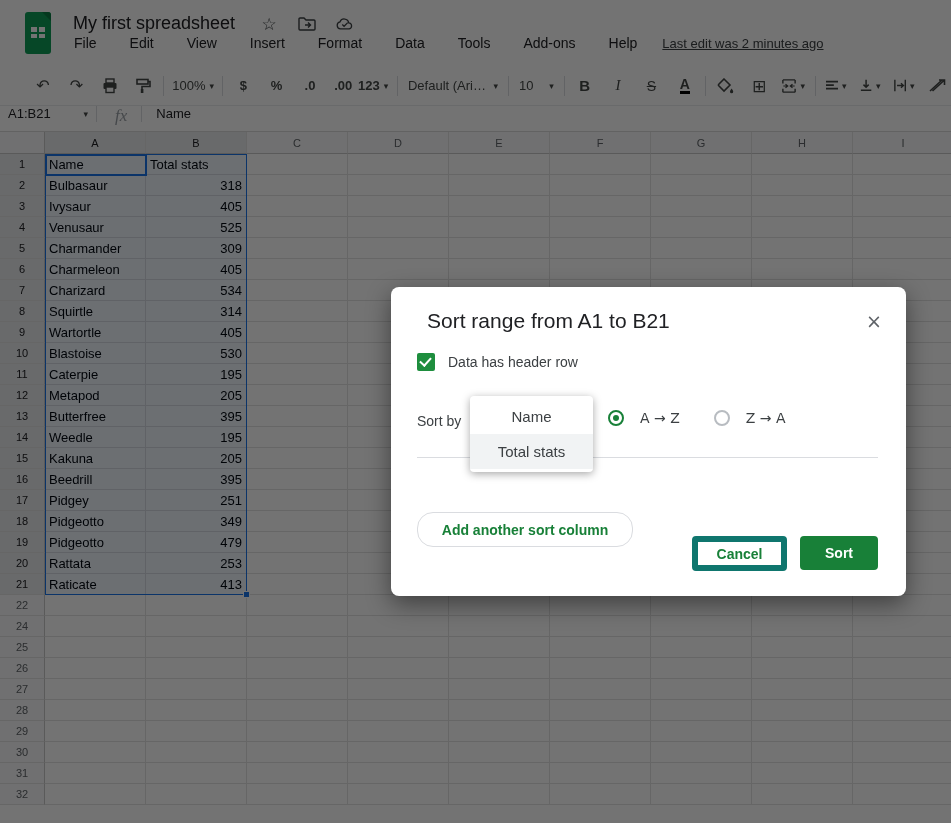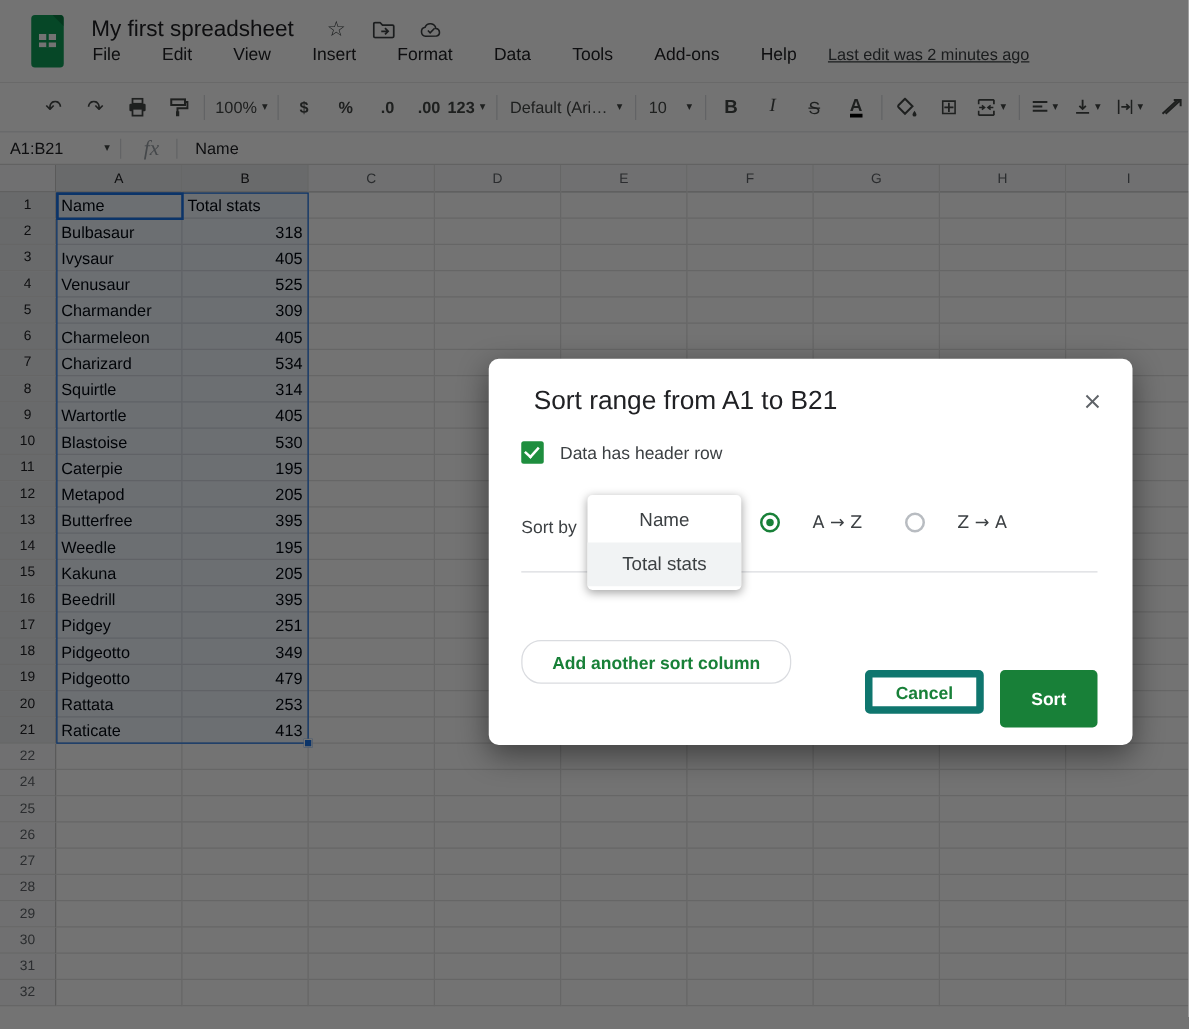--- a/index.html
+++ b/index.html
@@ -40,21 +40,21 @@
   .tool-text { font-size:13px; }
   .fmt { font-size:13px; font-weight:bold; }
   .bold-b { font-weight:bold; font-size:15px; }
   .italic-i { font-style:italic; font-family:"Liberation Serif",serif; font-size:15px; }
   .strike-s { text-decoration:line-through; font-size:14px; }
   .textcolor-a { font-size:14px; font-weight:bold; border-bottom:3px solid #000; line-height:14px; }
   svg.ticon-svg { display:block; }
 
   
   .formula-bar { position:absolute; left:0; top:105px; width:951px; height:27px; background:#fff;
-    border-top:1px solid #e8eaed; border-bottom:1px solid #d9d9d9; display:flex; align-items:center; }
+    border-top:1px solid #e8eaed; border-bottom:1px solid #d9d9d9; display:flex; align-items:flex-start; }
   .name-box { width:96px; display:flex; align-items:center; justify-content:space-between;
     padding:0 8px; font-size:13px; color:#202124; cursor:pointer; }
   .fx-label { font-style:italic; font-family:"Liberation Serif",serif; color:#9aa0a6;
     font-size:17px; margin:0 14px 0 18px; }
   .fbar-sep { width:1px; height:16px; background:#dadce0; }
   .cell-content { font-size:13px; color:#202124; margin-left:14px; flex:1; }
 
   
   .grid { position:absolute; left:0; top:132px; width:951px; height:691px; background:#fff; overflow:hidden; }
   .grid-row { display:flex; height:21px; }
@@ -89,36 +89,36 @@
   .dlg-close { position:absolute; right:20px; top:22px; width:24px; height:24px;
     display:flex; align-items:center; justify-content:center; color:#5f6368;
     font-size:19px; cursor:pointer; font-family:"DejaVu Sans",sans-serif; }
   .chk-row { position:absolute; left:26px; top:66px; display:flex; align-items:center; gap:13px; cursor:pointer; }
   .chk-box { width:18px; height:18px; background:#1e8e3e; border-radius:2px; position:relative; }
   .chk-box::after { content:""; position:absolute; left:5px; top:2px; width:5px; height:9px;
     border:solid #fff; border-width:0 2px 2px 0; transform:rotate(42deg); }
   .chk-label { font-size:14px; color:#3c4043; }
   .sortby-label { position:absolute; left:26px; top:126px; font-size:14px; color:#3c4043; }
   .radio-row { position:absolute; left:217px; top:123px; display:flex; align-items:center; gap:34px; }
-  .radio { display:flex; align-items:center; gap:26px; cursor:pointer; }
+  .radio { display:flex; align-items:center; gap:16px; cursor:pointer; }
   .radio-circle { width:16px; height:16px; border-radius:50%; border:2px solid #188038; position:relative; }
   .radio-circle.on::after { content:""; position:absolute; left:3px; top:3px; width:6px; height:6px;
     border-radius:50%; background:#188038; }
   .radio-circle.off { border-color:#b8bcc1; }
   .radio-label { font-size:14px; color:#3c4043; font-family:"DejaVu Sans",sans-serif; }
   .dlg-divider { position:absolute; left:26px; top:170px; width:461px; height:1px; background:#dadce0; }
   .add-col-btn { position:absolute; left:26px; top:189px; width:216px; height:35px;
     border:1px solid #dadce0; border-radius:16px; background:#fff; color:#188038;
     font-size:14px; font-weight:bold; display:flex; align-items:center; justify-content:center;
     cursor:pointer; font-family:"Liberation Sans",sans-serif;margin-top:36px; }
   .dlg-actions { position:absolute; right:28px; top:249px; display:flex; gap:13px; }
   .btn-cancel { width:95px; height:35px; border:6px solid #0f766e; border-radius:4px;
     background:#fff; color:#188038; font-size:14px; font-weight:bold;
     display:flex; align-items:center; justify-content:center; cursor:pointer; }
-  .btn-sort { width:78px; height:46px; border:none; border-radius:4px; background:#188038;
+  .btn-sort { width:78px; height:34px; border:none; border-radius:4px; background:#188038;
     color:#fff; font-size:14px; font-weight:bold;
     display:flex; align-items:center; justify-content:center; cursor:pointer; }
 
   
   .dropdown-menu { position:absolute; left:470px; top:396px; width:123px; z-index:30;
     background:#fff; border-radius:4px; box-shadow:0 2px 8px rgba(0,0,0,0.35); padding:3px 0; }
   .dd-item { height:35px; display:flex; align-items:center; justify-content:center;
     font-size:15px; color:#3c4043; cursor:pointer; }
   .dd-item.hl { background:#f1f3f4; }
 </style>

